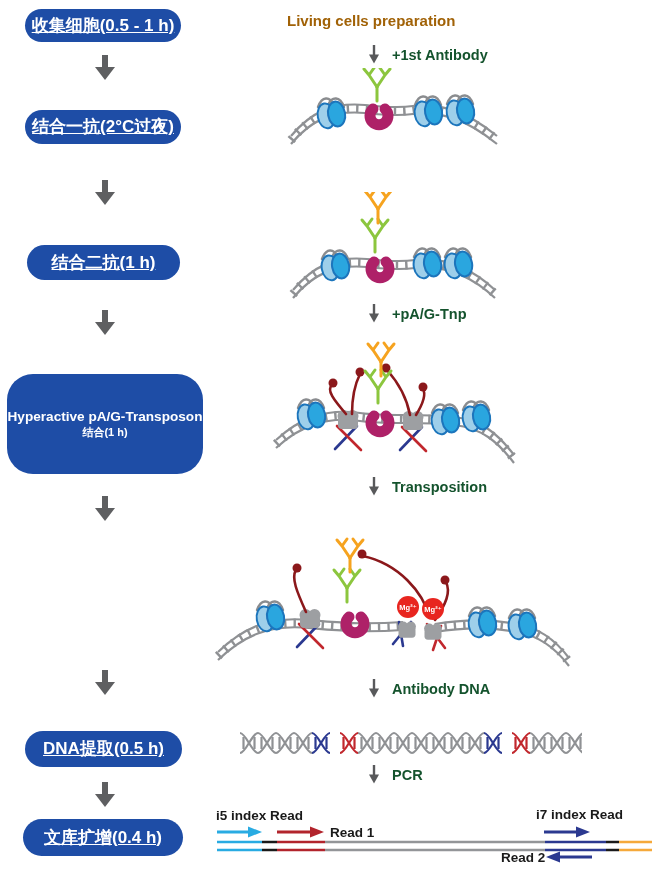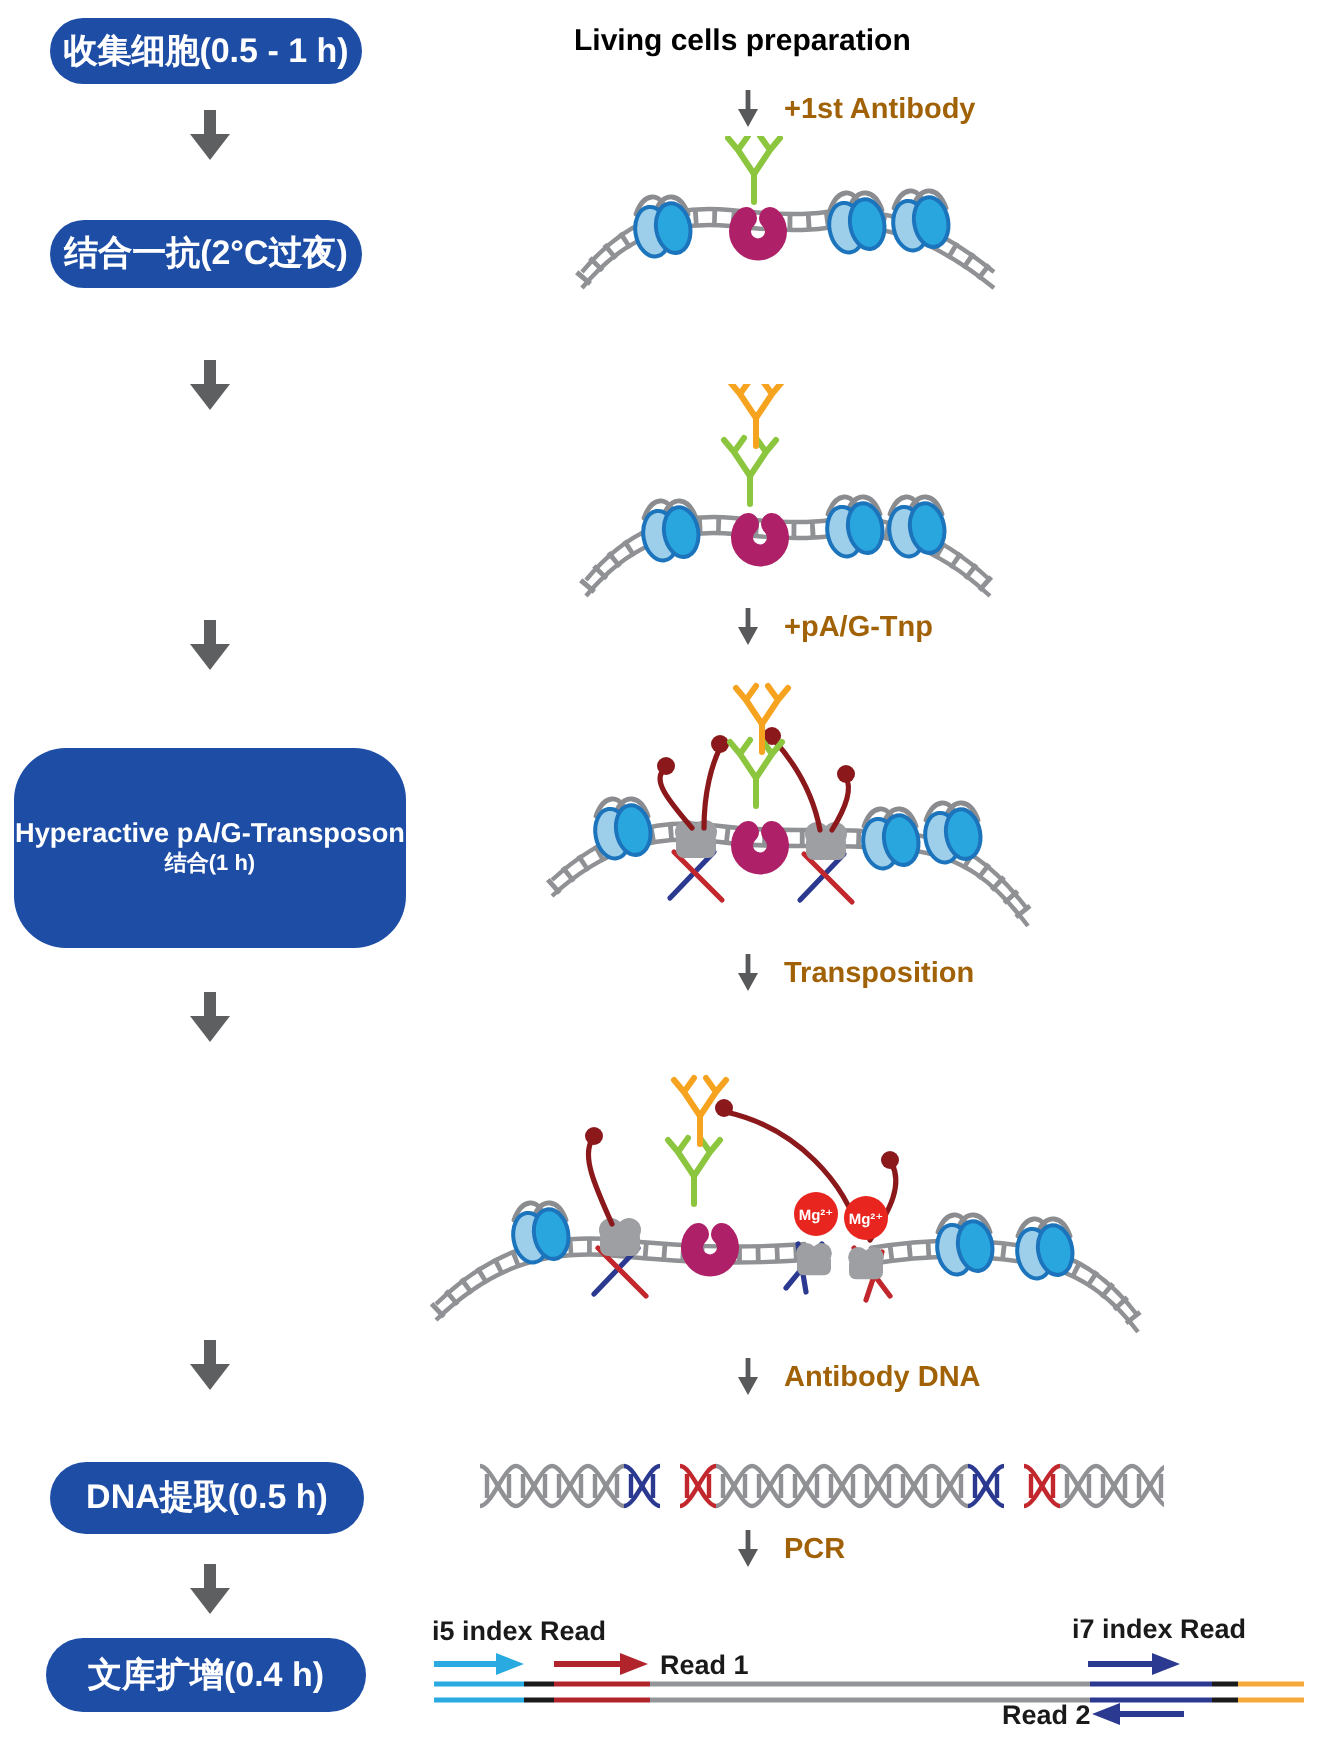--- a/index.html
+++ b/index.html
@@ -1,25 +1,25 @@
 <!DOCTYPE html>
 <html><head>
 <meta charset="utf-8">
 <style>
   html,body{margin:0;padding:0;background:#fff;}
   .canvas{position:relative;width:670px;height:876px;background:#fff;overflow:hidden;
           font-family:"Liberation Sans","DejaVu Sans",sans-serif;}
   .pill{position:absolute;background:#1E4DA6;color:#fff;font-weight:bold;border-radius:20px;
         display:flex;flex-direction:column;align-items:center;justify-content:center;
         text-align:center;line-height:1.25;}
-  .fs17{font-size:17px;} .fs16{font-size:11px;} .fs14{font-size:13.6px;}
+  .fs17{font-size:17px;text-decoration:underline;} .fs16{font-size:11px;} .fs14{font-size:13.6px;}
   .step-arrow{position:absolute;}
-  .title{position:absolute;font-weight:bold;font-size:15px;color:#000000;}
+  .title{position:absolute;font-weight:bold;font-size:15px;color:#a16207;}
   .stage-row{position:absolute;display:flex;gap:12px;align-items:flex-start;}
-  .stage-label{font-weight:bold;font-size:14.5px;color:#a16207;white-space:nowrap;padding-top:3px;}
+  .stage-label{font-weight:bold;font-size:14.5px;color:#14532d;white-space:nowrap;padding-top:3px;}
   .ill{position:absolute;}
   .strand{fill:none;stroke:#8F9194;stroke-width:2.2;}
   .rungs{fill:none;stroke:#8F9194;stroke-width:9;stroke-dasharray:2.4 7;}
   .wrap{stroke:#8A8C8F;stroke-width:2.4;fill:none;stroke-linecap:round;}
   .abg{color:#8CC63E;} .abo{color:#F6A31F;}
   .tether{fill:none;stroke:#8B181B;stroke-width:2.6;stroke-linecap:round;}
   .ball{fill:#8B181B;}
   .navyline{stroke:#2B3990;stroke-width:2.6;stroke-linecap:round;}
   .redline{stroke:#C1272D;stroke-width:2.6;stroke-linecap:round;}
   .libtext{font-weight:bold;font-size:13.5px;fill:#1A1A1A;}
@@ -82,20 +82,23 @@
 
   <div class="pill fs17" style="left:25px;top:110px;width:156px;height:34px">
     <span>结合一抗(2°C过夜)</span>
   </div>
   <div class="step-arrow" style="left:95px;top:180px">
     <svg width="20" height="26">
         <use href="#step-arrow-g"></use>
       </svg>
   </div>
 
+  <div class="pill fs17" style="left:27px;top:245px;width:153px;height:35px">
+    <span>结合二抗(1 h)</span>
+  </div>
   <div class="step-arrow" style="left:95px;top:310px">
     <svg width="20" height="26">
         <use href="#step-arrow-g"></use>
       </svg>
   </div>
 
   <div class="pill" style="left:7px;top:374px;width:196px;height:100px;border-radius:26px">
     <span class="fs14">Hyperactive pA/G-Transposon</span>
     <span class="fs16">结合(1 h)</span>
   </div>

